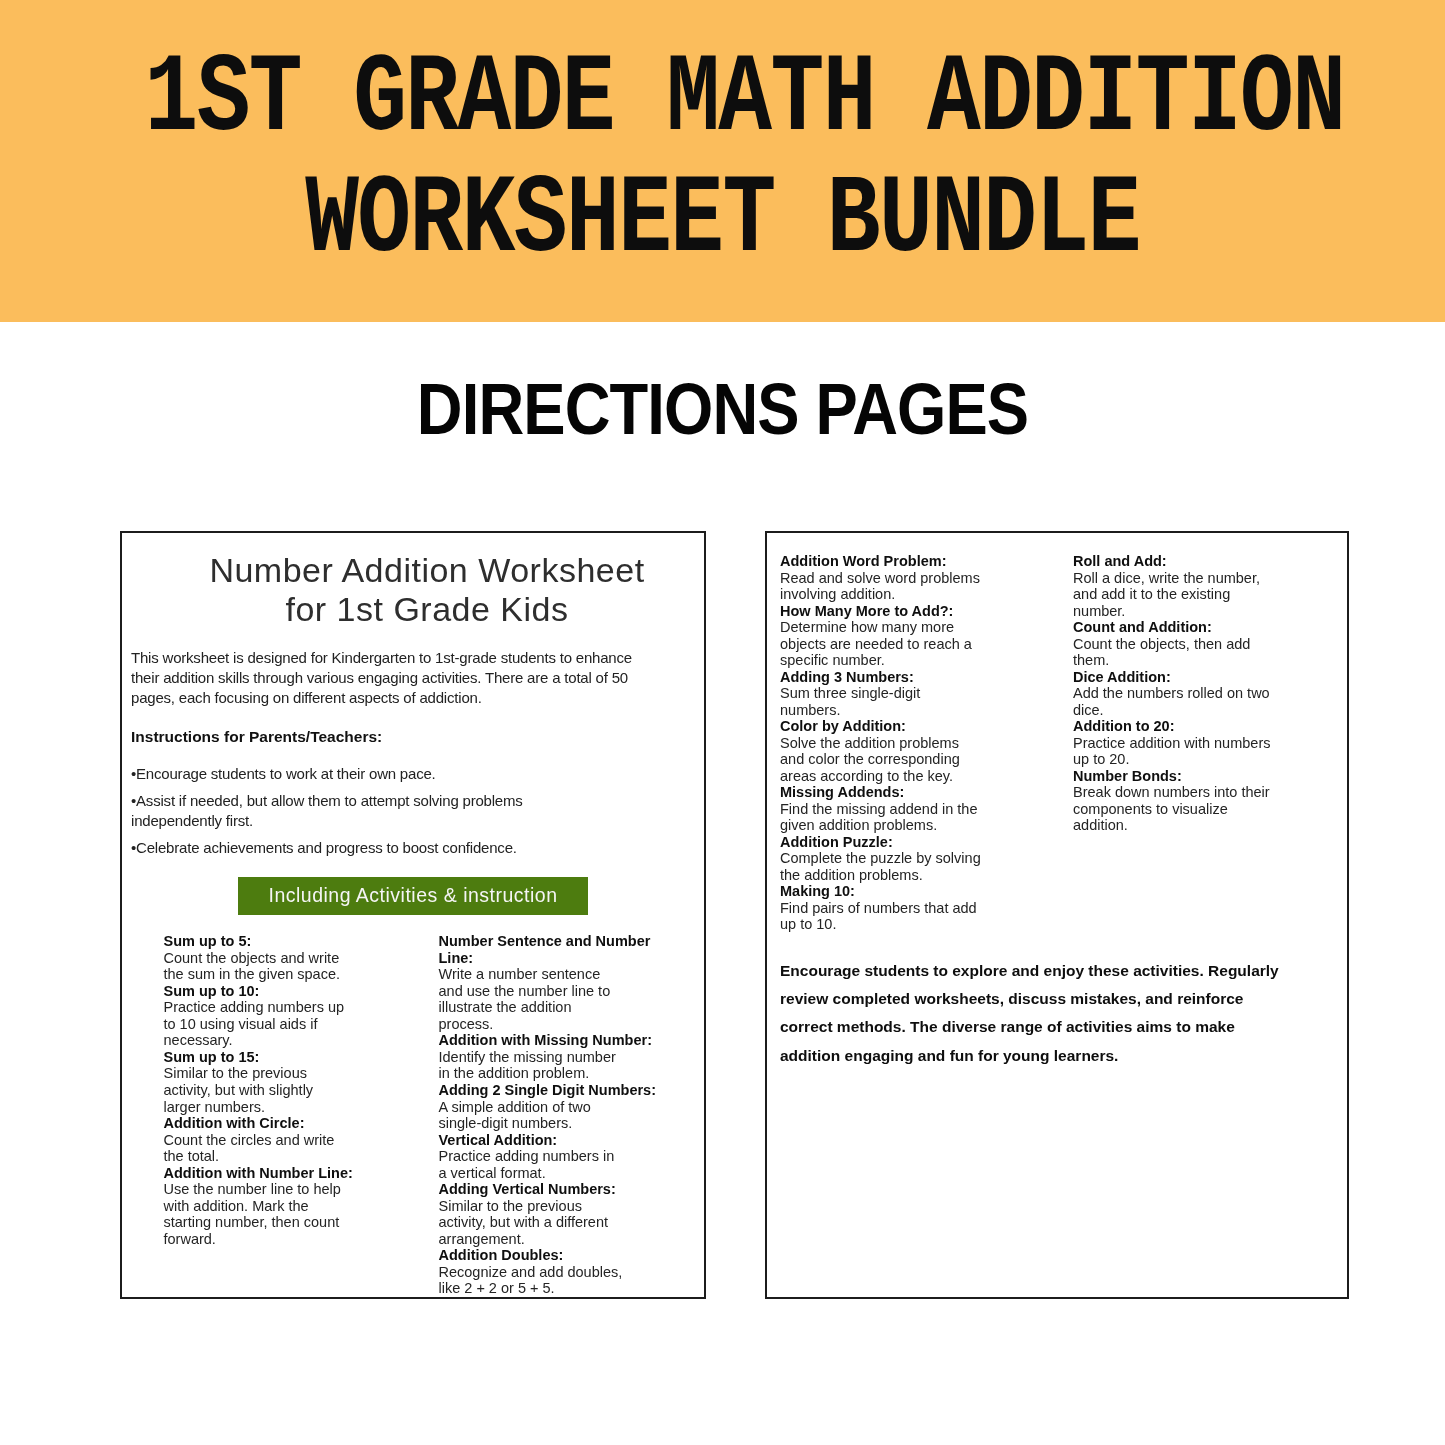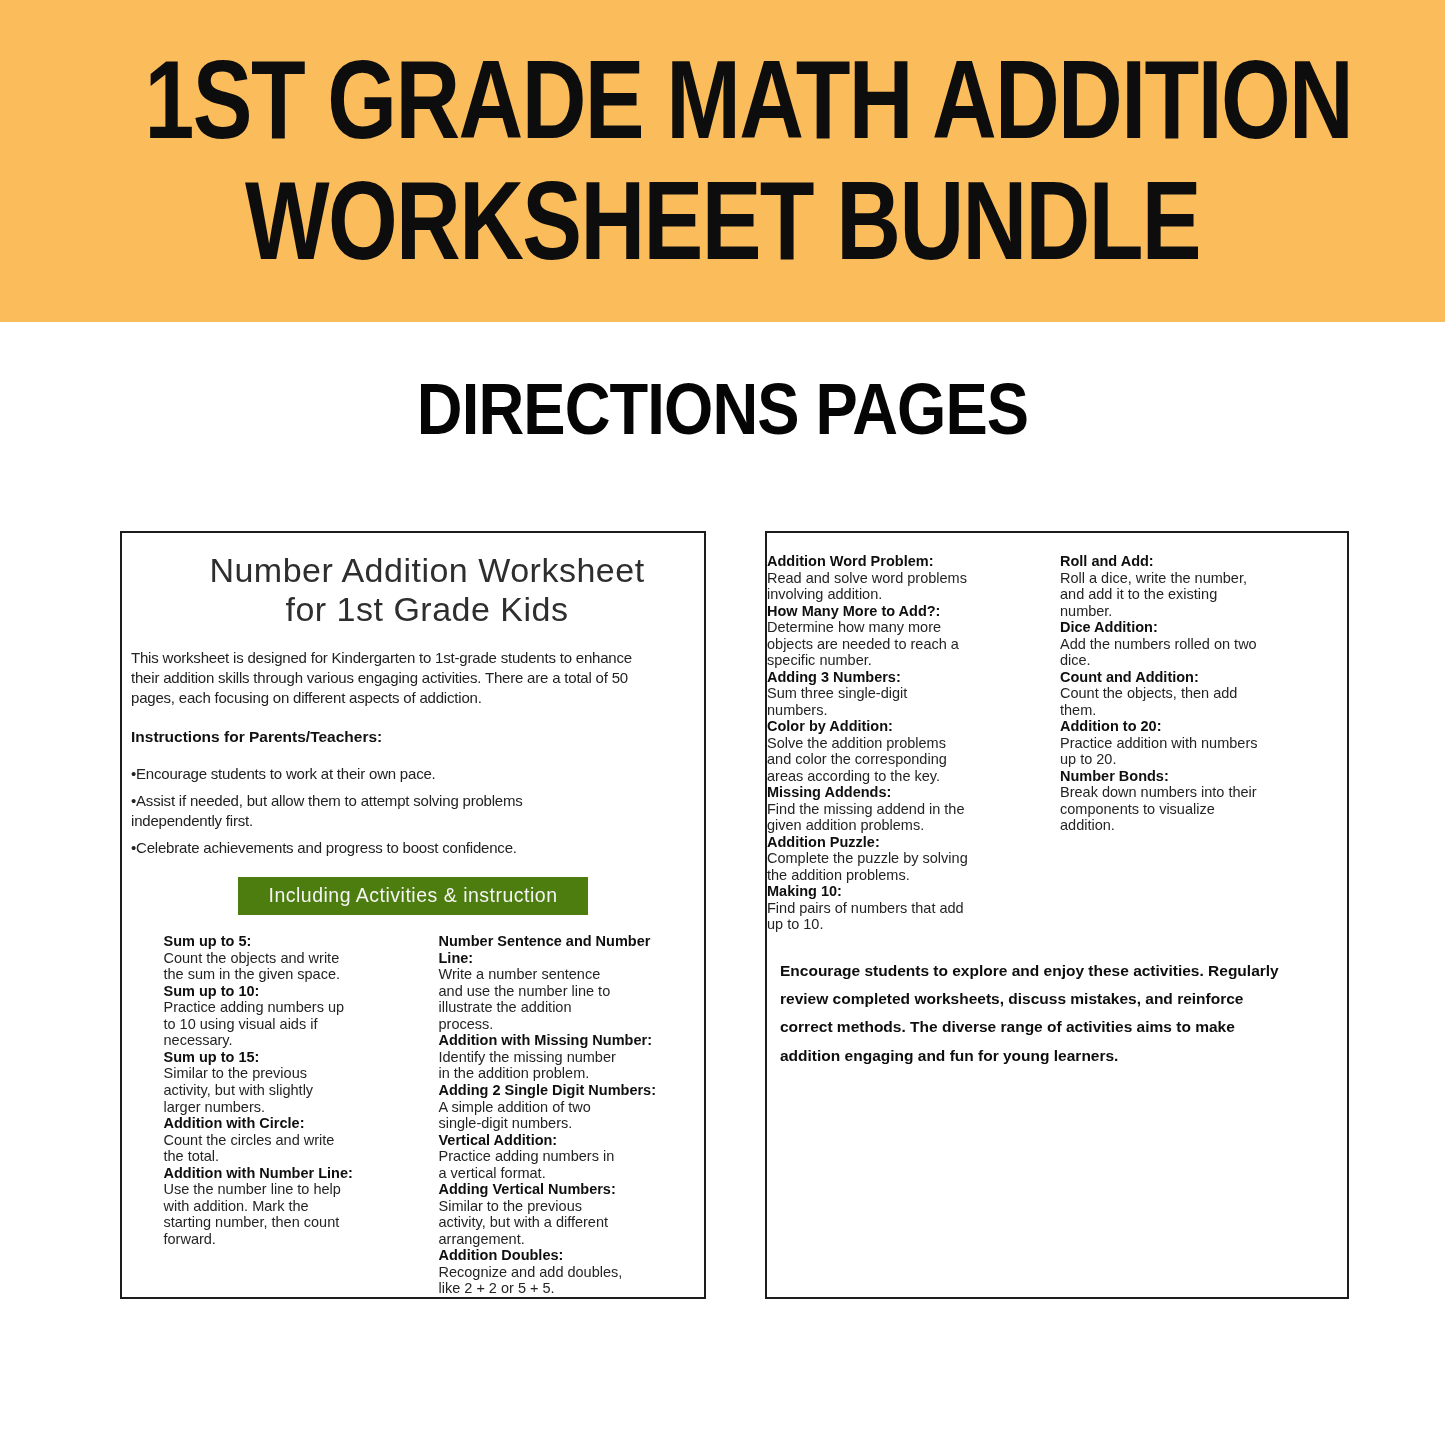--- a/index.html
+++ b/index.html
@@ -21,20 +21,21 @@
   .top-banner {
     position: absolute;
     top: 0; left: 0;
     width: 1445px;
     height: 322px;
     background: #FBBD5C;
     display: flex;
     flex-direction: column;
     justify-content: center;
     text-align: center;
+    font-family: Liberation Mono, monospace;
   }
   .top-banner .banner-line {
     display: block;
     font-size: 112px;
     line-height: 1.08;
     font-weight: 700;
     letter-spacing: -2px;
     color: #0d0d0d;
     transform: scaleX(0.80);
     transform-origin: 50% 50%;
@@ -116,21 +117,21 @@
 
   
   .cols {
     display: flex;
     margin-top: 18px;
   }
   .page-left .cols { padding-left: 28px; justify-content: center; }
   .page-left .col-a { width: 247px; margin-right: 28px; }
   .page-left .col-b { width: 252px; }
 
-  .page-right .cols { padding: 20px 0 0 0; margin-top: 0; }
+  .page-right .cols { padding: 20px 0 0 13px; margin-top: 0; }
   .page-right .col-a { width: 252px; margin-right: 41px; }
   .page-right .col-b { width: 258px; }
 
   .activity-item .term {
     display: block;
     font-size: 14.5px;
     font-weight: 700;
     line-height: 1.14;
     color: #0f0f0f;
     text-align: justify;
@@ -324,29 +325,29 @@
       <div class="col col-b">
 
           <div class="activity-item">
             <span class="term">Roll and Add:</span>
             <span class="desc">Roll a dice, write the number,
 and add it to the existing
 number.</span>
           </div>
 
           <div class="activity-item">
+            <span class="term">Count and Addition:</span>
+            <span class="desc">Count the objects, then add
+them.</span>
+          </div>
+
+          <div class="activity-item">
             <span class="term">Dice Addition:</span>
             <span class="desc">Add the numbers rolled on two
 dice.</span>
-          </div>
-
-          <div class="activity-item">
-            <span class="term">Count and Addition:</span>
-            <span class="desc">Count the objects, then add
-them.</span>
           </div>
 
           <div class="activity-item">
             <span class="term">Addition to 20:</span>
             <span class="desc">Practice addition with numbers
 up to 20.</span>
           </div>
 
           <div class="activity-item">
             <span class="term">Number Bonds:</span>

